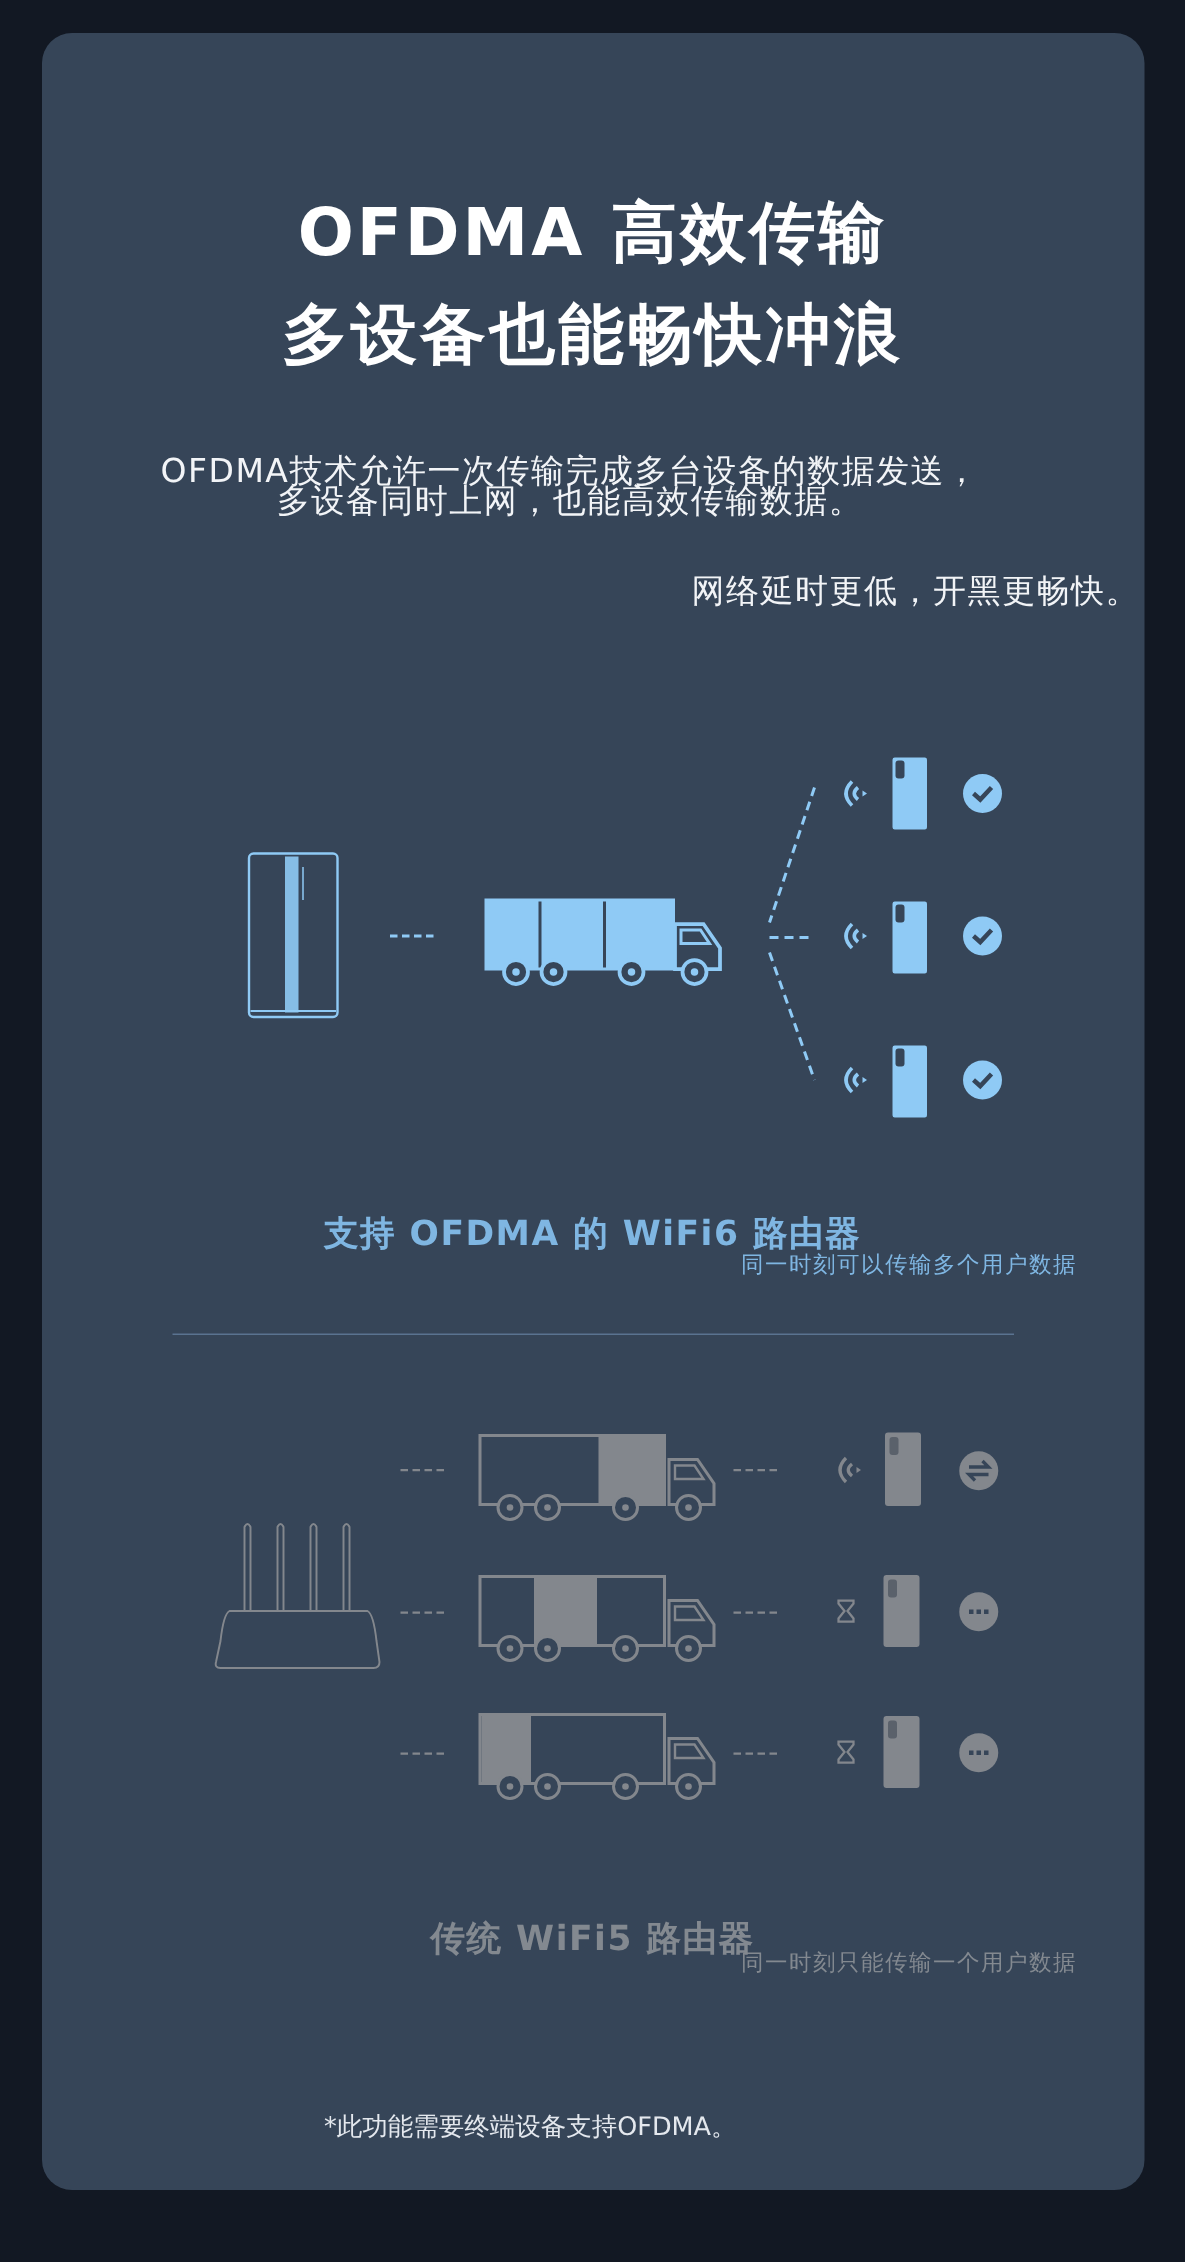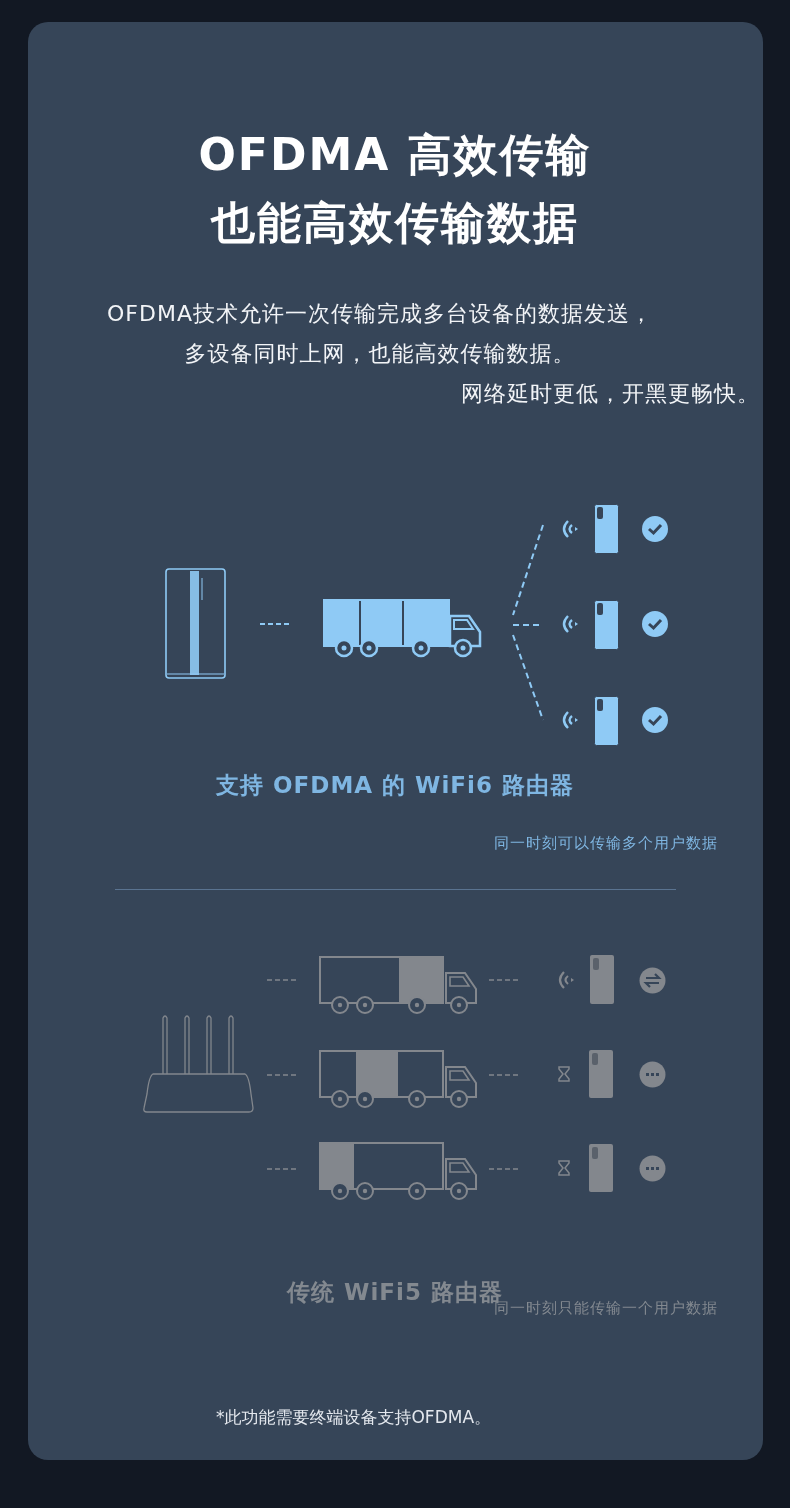--- a/index.html
+++ b/index.html
@@ -15,24 +15,24 @@
   .divider{left:115px;top:889px;width:561px;height:1px;background:#5a7390;}
   .footnote{left:0;width:707px;top:1406px;text-align:center;color:#e4e8ee;font-size:17px;}
   svg{position:absolute;overflow:visible;}
 </style>
 </head>
 <body>
 
 <div class="card"></div>
 
 <div class="abs title" style="top:126px;">OFDMA 高效传输</div>
-<div class="abs title" style="top:194px;">也能高效传输数据</div>
+<div class="abs title" style="top:194px;">多设备也能畅快冲浪</div>
 
 <div class="abs desc" style="top:299px;">OFDMA技术允许一次传输完成多台设备的数据发送，</div>
-<div class="abs desc" style="top:339px;">多设备同时上网，也能高效传输数据。</div>
+<div class="abs desc" style="top:319px;">多设备同时上网，也能高效传输数据。</div>
 <div class="abs desc" style="top:379px;text-align:right;">网络延时更低，开黑更畅快。</div>
 
 <svg style="left:165px;top:568px;" width="62" height="112" viewBox="0 0 62 112">
   <rect x="1" y="1" width="59" height="109" rx="3" fill="none" stroke="#8fcaf5" stroke-width="1.6"></rect>
   <rect x="25" y="3" width="9" height="104" fill="#8fcaf5" opacity="0.9"></rect>
   <line x1="2" y1="106" x2="59" y2="106" stroke="#8fcaf5" stroke-width="1.2"></line>
   <line x1="37" y1="10" x2="37" y2="32" stroke="#8fcaf5" stroke-width="1"></line>
 </svg>
 <svg style="left:260px;top:622px;" width="30" height="4">
   <line x1="0" y1="2" x2="30" y2="2" stroke="#8fcaf5" stroke-width="2" stroke-dasharray="5,3"></line>
@@ -101,21 +101,21 @@
   <svg style="left:594px;top:696px;" width="25" height="50">
       <rect x="0.5" y="0.5" width="24" height="49" rx="2" fill="#8fcaf5" stroke="#364558" stroke-width="1"></rect>
       <rect x="3" y="3" width="6" height="12" rx="2" fill="#364558"></rect>
     </svg>
   <svg style="left:641px;top:706px;" width="28" height="28">
       <circle cx="14" cy="14" r="13" fill="#8fcaf5"></circle>
       <path d="M8 14 L12.5 18 L20 10" fill="none" stroke="#364558" stroke-width="3"></path>
     </svg>
 </div>
 
-<div class="abs sec-title blue" style="top:770px;">支持 OFDMA 的 WiFi6 路由器</div>
+<div class="abs sec-title blue" style="top:807px;">支持 OFDMA 的 WiFi6 路由器</div>
 <div class="abs sec-sub blue" style="top:834px;">同一时刻可以传输多个用户数据</div>
 
 <div class="abs divider"></div>
 
 <svg style="left:143px;top:1014px;" width="112" height="100" viewBox="0 0 112 100">
   <g fill="none" stroke="#83878d" stroke-width="1.3">
     <path d="M20 60 L20 4 Q22 0 24 4 L24 60"></path>
     <path d="M42 60 L42 4 Q44 0 46 4 L46 60"></path>
     <path d="M64 60 L64 4 Q66 0 68 4 L68 60"></path>
     <path d="M86 60 L86 4 Q88 0 90 4 L90 60"></path>

